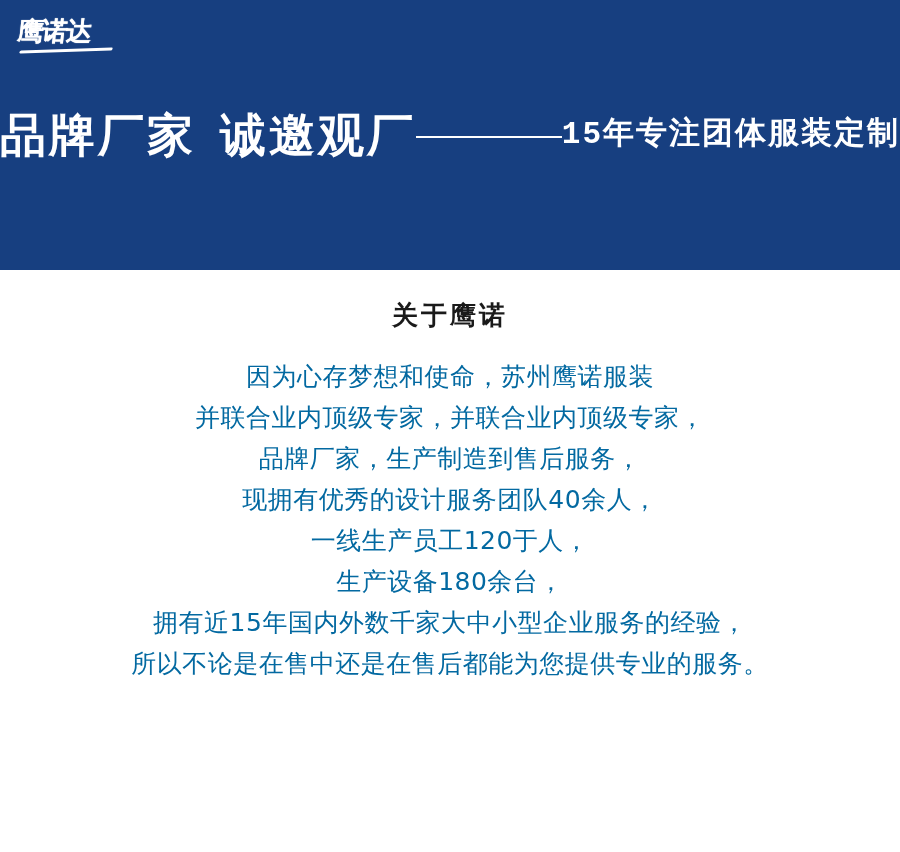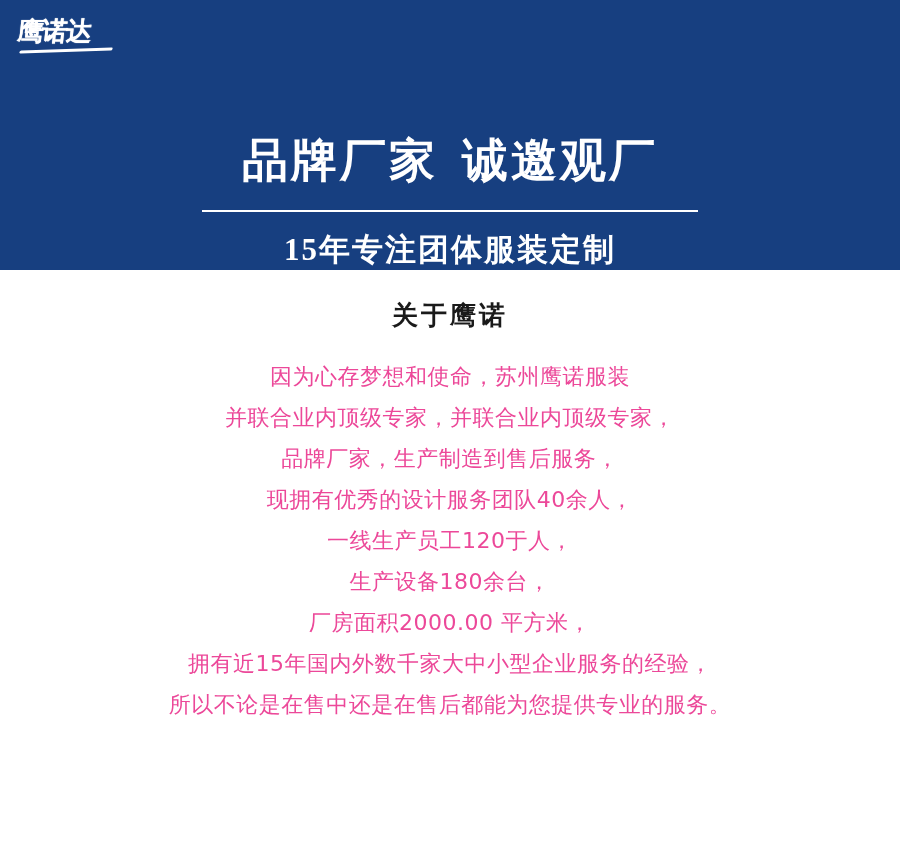--- a/index.html
+++ b/index.html
@@ -53,21 +53,21 @@
     transform: skewX(-20deg) rotate(-2deg);
     border-radius: 2px;
   }
   .banner-inner {
     position: absolute;
     left: 0;
     top: 0;
     width: 900px;
     height: 270px;
     display: flex;
-    flex-direction: column;
+    flex-direction: row;
     align-items: center;
     justify-content: flex-end;
   }
   .banner-title {
     font-family: "DejaVu Sans", sans-serif;
     font-size: 46px;
     font-weight: bold;
     color: #ffffff;
     letter-spacing: 3px;
     line-height: 56px;
@@ -75,21 +75,21 @@
   }
   .banner-title .gap { display: inline-block; width: 24px; }
   .divider {
     width: 496px;
     height: 2px;
     background: #ffffff;
     margin-top: 22px;
     margin-bottom: 18px;
   }
   .banner-sub {
-    font-family: Liberation Serif, serif;
+    font-family: Liberation Mono, monospace;
     font-size: 31px;
     font-weight: bold;
     color: #ffffff;
     letter-spacing: 2px;
     line-height: 40px;
     white-space: nowrap;
   }
 
   
   .content {
@@ -102,22 +102,22 @@
     font-family: "DejaVu Sans", sans-serif;
     font-size: 26px;
     font-weight: bold;
     color: #1a1a1a;
     letter-spacing: 3px;
     line-height: 38px;
     margin-bottom: 22px;
   }
   .para-lines {
     font-family: "DejaVu Sans", sans-serif;
-    font-size: 22px;
-    color: #ec4899;
+    font-size: 25px;
+    color: #0369a1;
     line-height: 41px;
     letter-spacing: 0.5px;
   }
   .para-lines .line {
     display: block;
     white-space: nowrap;
   }
 </style>
 </head>
 <body>
@@ -143,19 +143,18 @@
 
   <div class="content">
     <div class="section-title">关于鹰诺</div>
     <div class="para-lines">
       <span class="line">因为心存梦想和使命，苏州鹰诺服装</span>
       <span class="line">并联合业内顶级专家，并联合业内顶级专家，</span>
       <span class="line">品牌厂家，生产制造到售后服务，</span>
       <span class="line">现拥有优秀的设计服务团队40余人，</span>
       <span class="line">一线生产员工120于人，</span>
       <span class="line">生产设备180余台，</span>
-      <span class="line">厂房面积2000.00 平方米，</span>
       <span class="line">拥有近15年国内外数千家大中小型企业服务的经验，</span>
       <span class="line">所以不论是在售中还是在售后都能为您提供专业的服务。</span>
     </div>
   </div>
 
 </div>
 
 </body></html>

